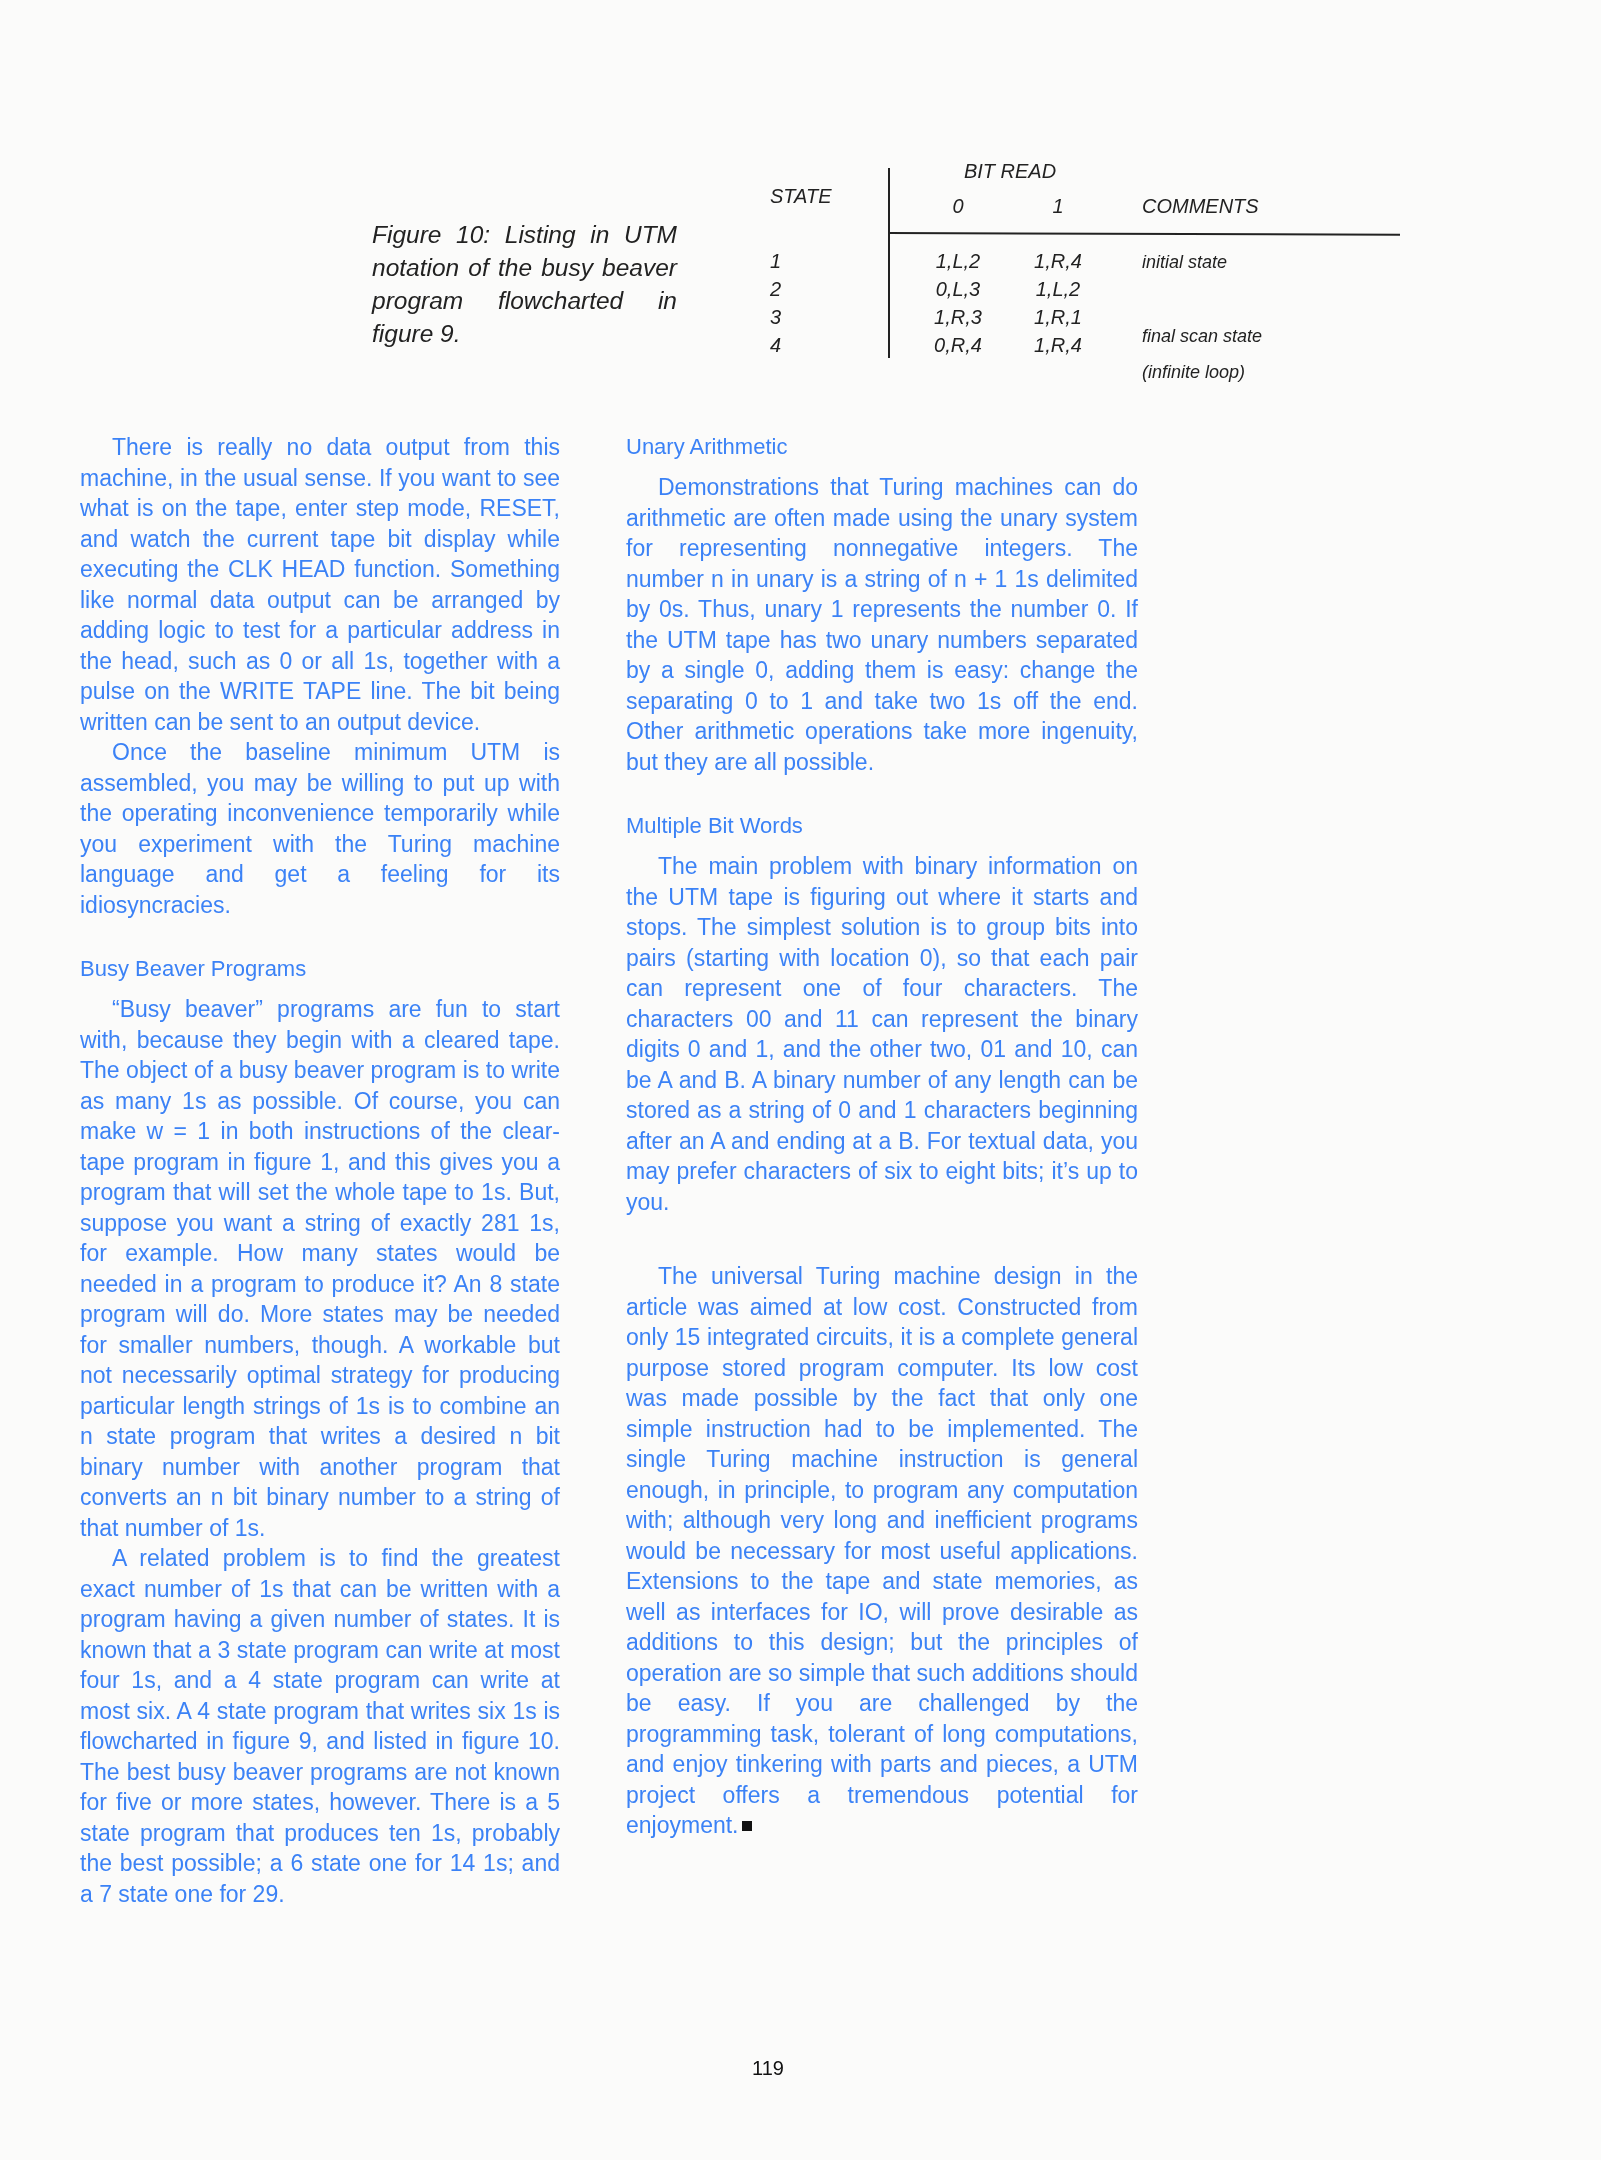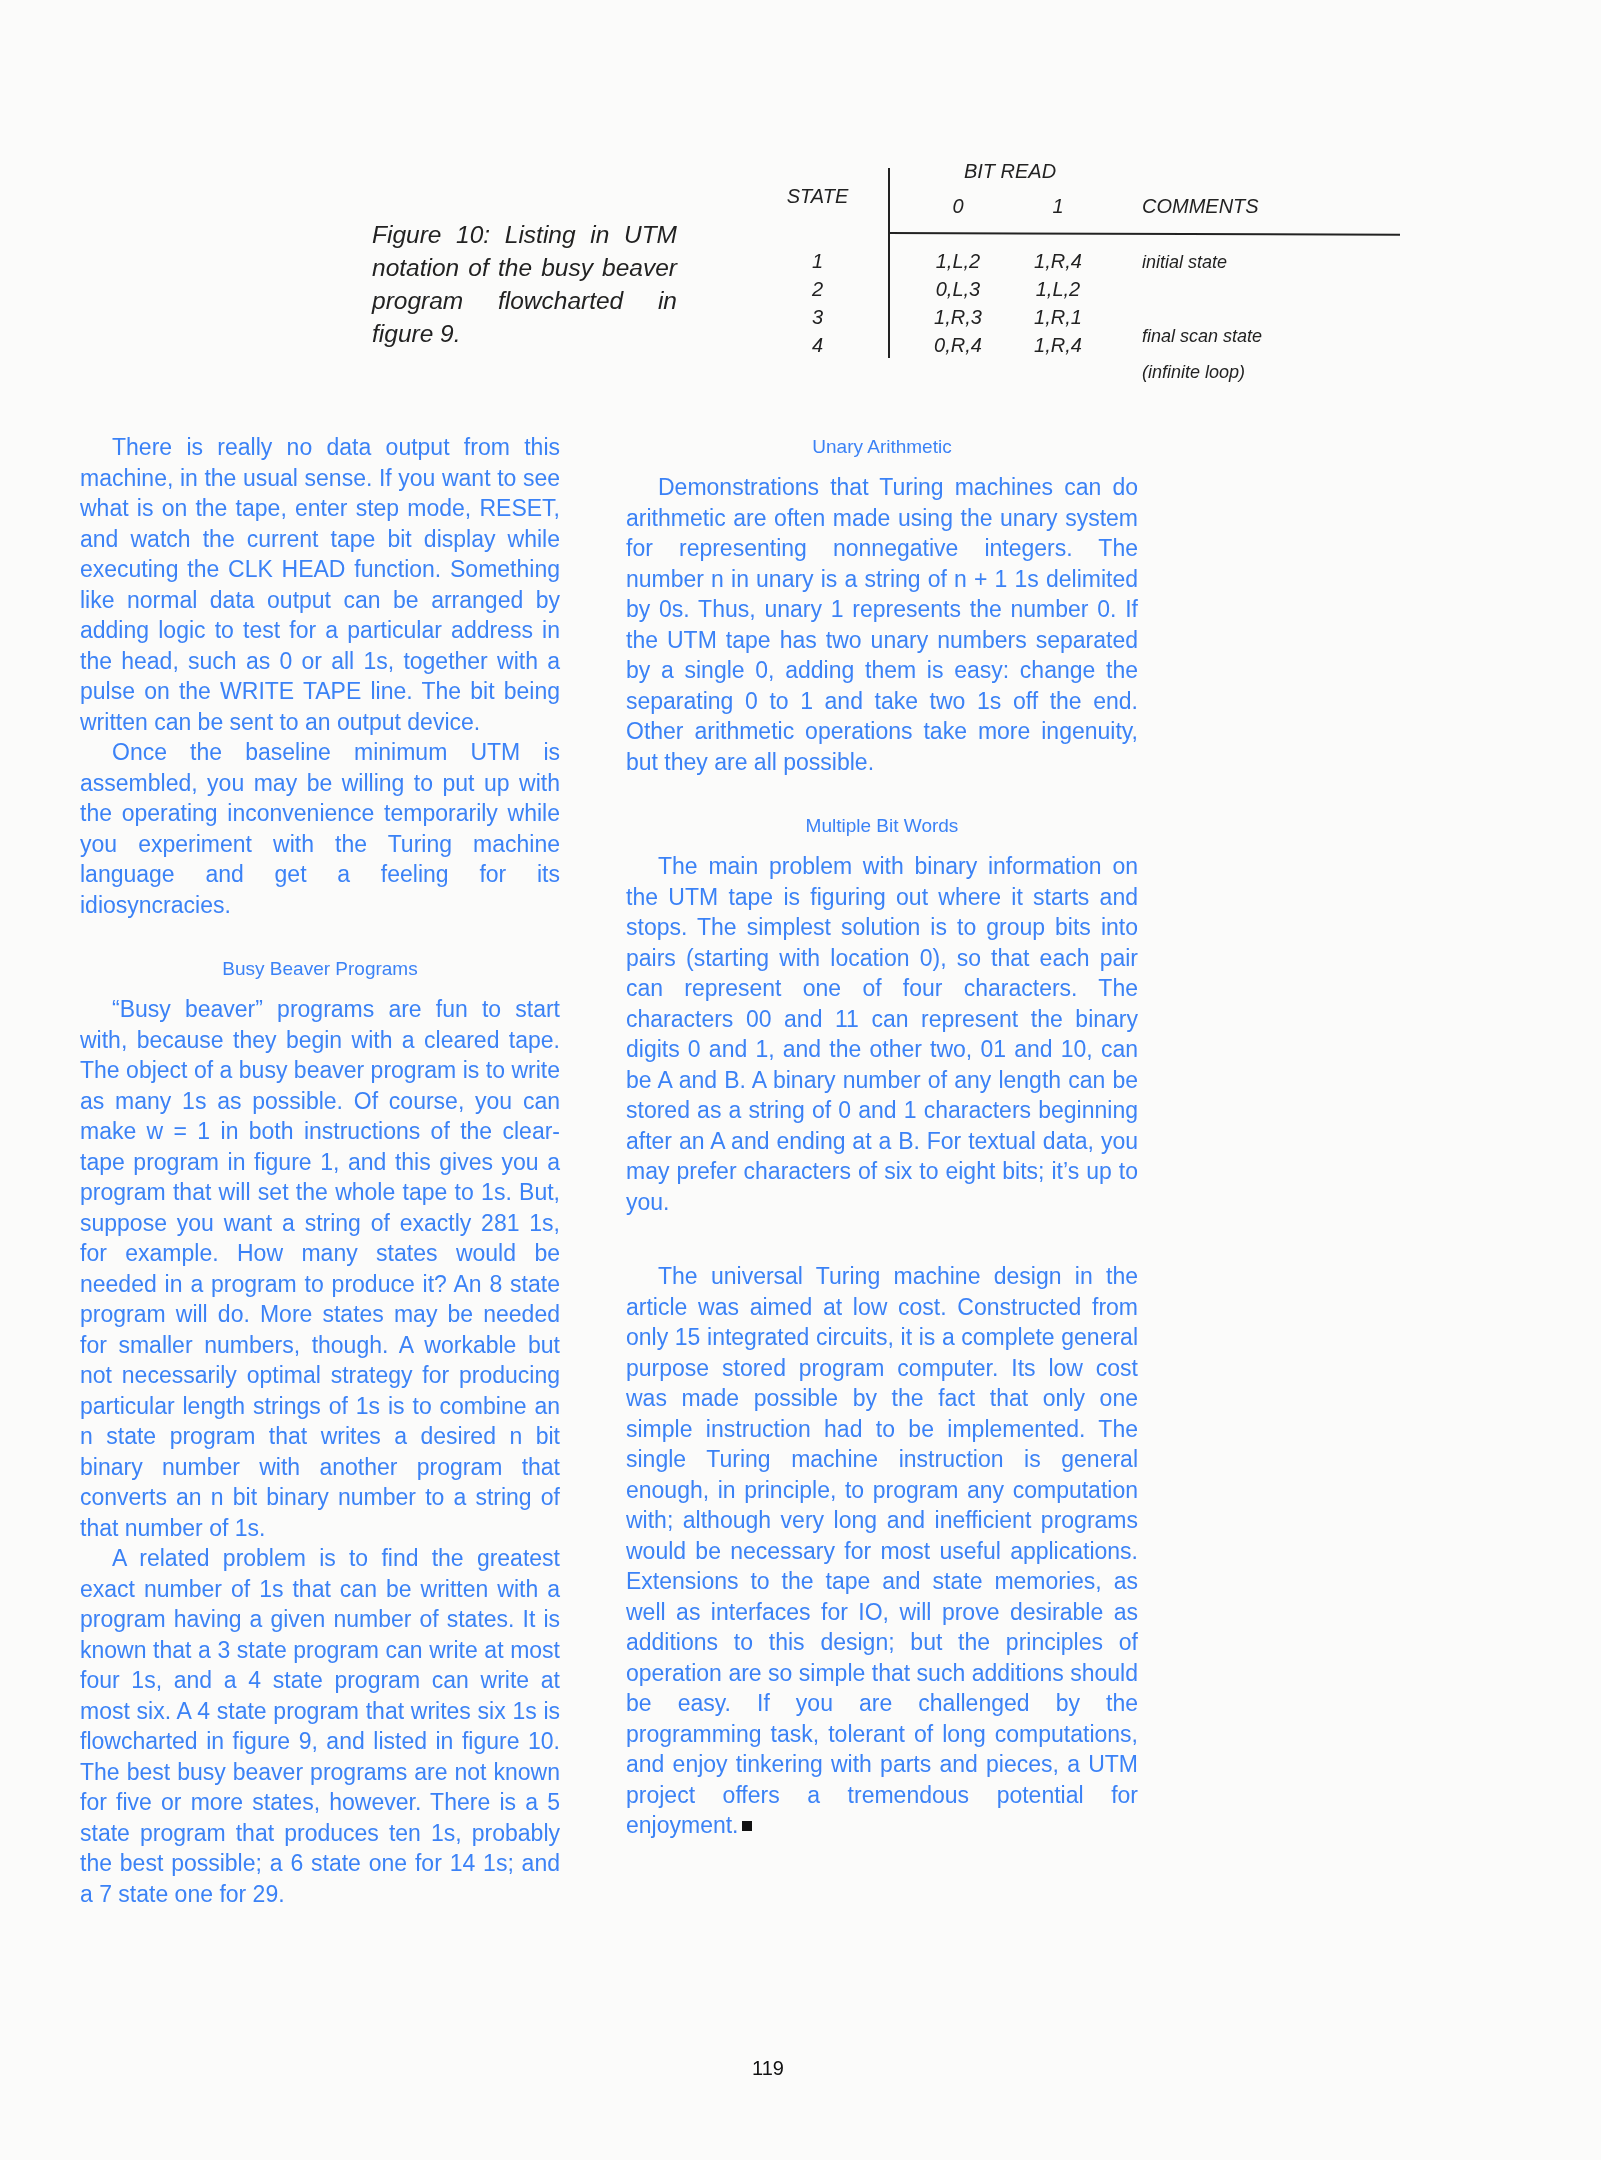--- a/index.html
+++ b/index.html
@@ -13,30 +13,30 @@
     font-style: italic; font-size: 24.5px; line-height: 33px; color: #222;
     text-align: justify; text-align-last: left;
   }
   .fig-table {
     position: absolute; left: 770px; top: 160px; width: 520px; height: 240px;
     font-size: 20px; color: #222;
   }
   .fig-table .vline { position: absolute; left: 118px; top: 8px; width: 2px; height: 190px; background: #222; }
   .fig-table .hline { position: absolute; left: 118px; top: 72px; width: 512px; height: 2px; background: #222; transform: rotate(0.2deg); transform-origin: left; }
   .fig-table .cell { position: absolute; white-space: nowrap; font-style: italic; }
-  .fig-table .c-state { left: 0; width: 95px; text-align: center; }
+  .fig-table .c-state { left: 0; width: 95px; text-align: left; }
   .fig-table .c-0 { left: 148px; width: 80px; text-align: center; }
   .fig-table .c-1 { left: 248px; width: 80px; text-align: center; }
   .fig-table .c-com { left: 372px; font-size: 18px; }
 
   .col { position: absolute; top: 432px; width: 480px; font-size: 23px; line-height: 30.5px; color: #3b82f6; }
   .col.left { left: 80px; }
   .col.right { left: 626px; width: 512px; }
   .col p { margin: 0; text-indent: 32px; text-align: justify; hyphens: none; }
-  .col h3 { margin: 0; font-weight: normal; font-size: 19px; line-height: 30px; text-align: center; }
+  .col h3 { margin: 0; font-weight: normal; font-size: 22px; line-height: 30px; }
   .gap-h { height: 34px; }
   .gap-hb { height: 10px; }
   .endmark { display: inline-block; width: 10px; height: 10px; background: #111; margin-left: 3px; vertical-align: 2px; }
   .page-num { position: absolute; left: 752px; top: 2057px; font-weight: normal; font-size: 20px; color: #111; }
 </style>
 </head>
 <body>
 
 <div class="caption">Figure 10: Listing in UTM notation of the busy beaver program flowcharted in figure 9.</div>
 

